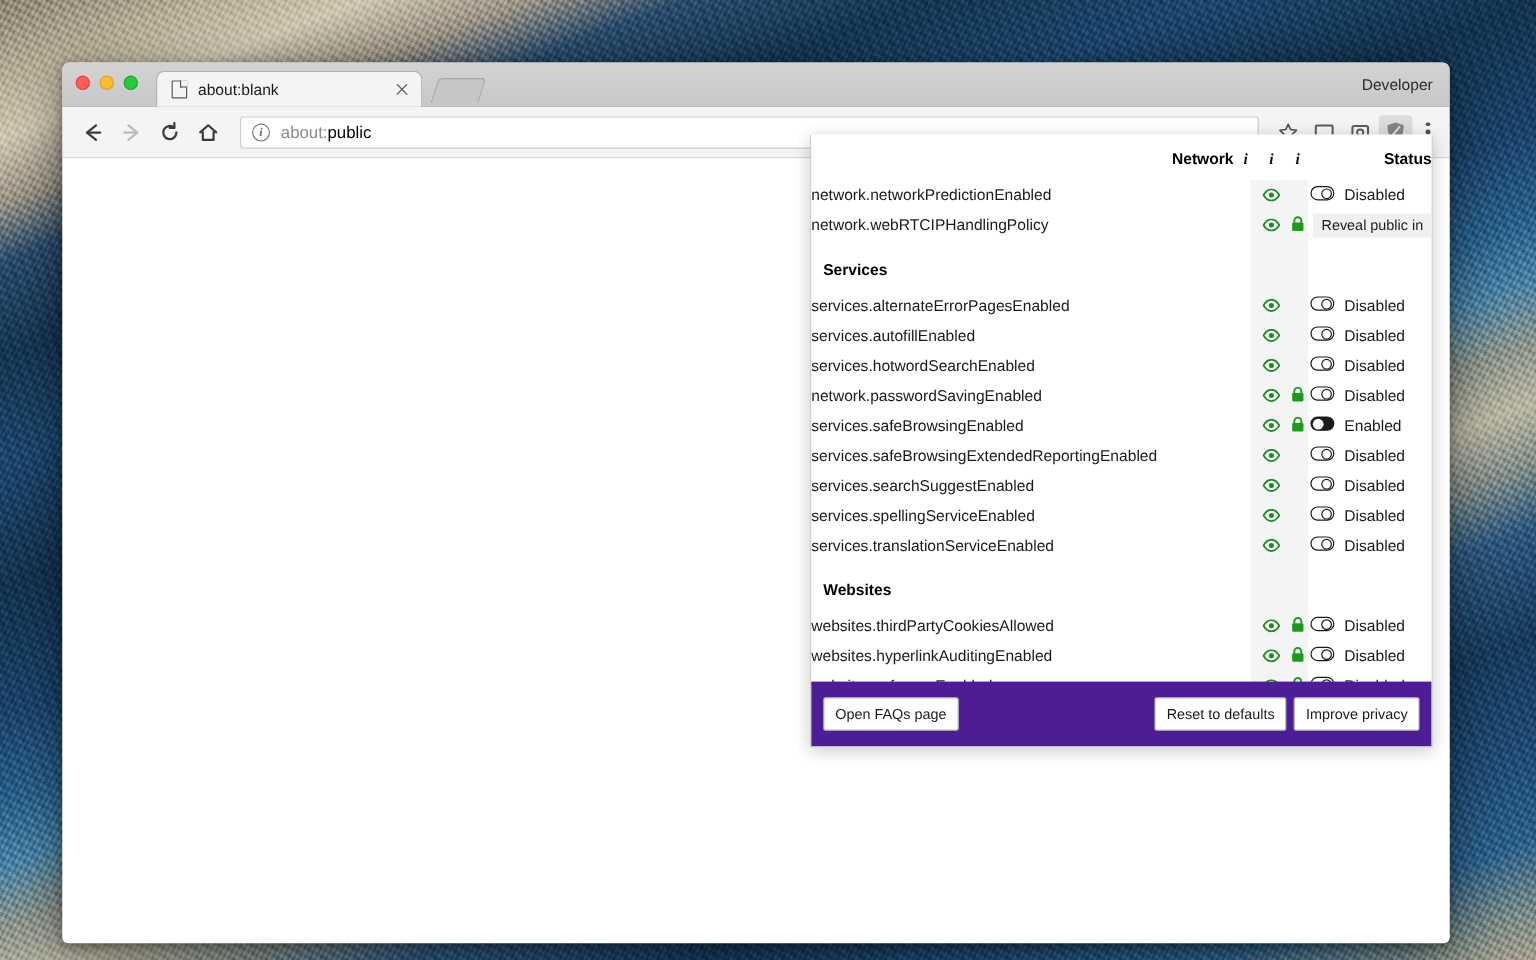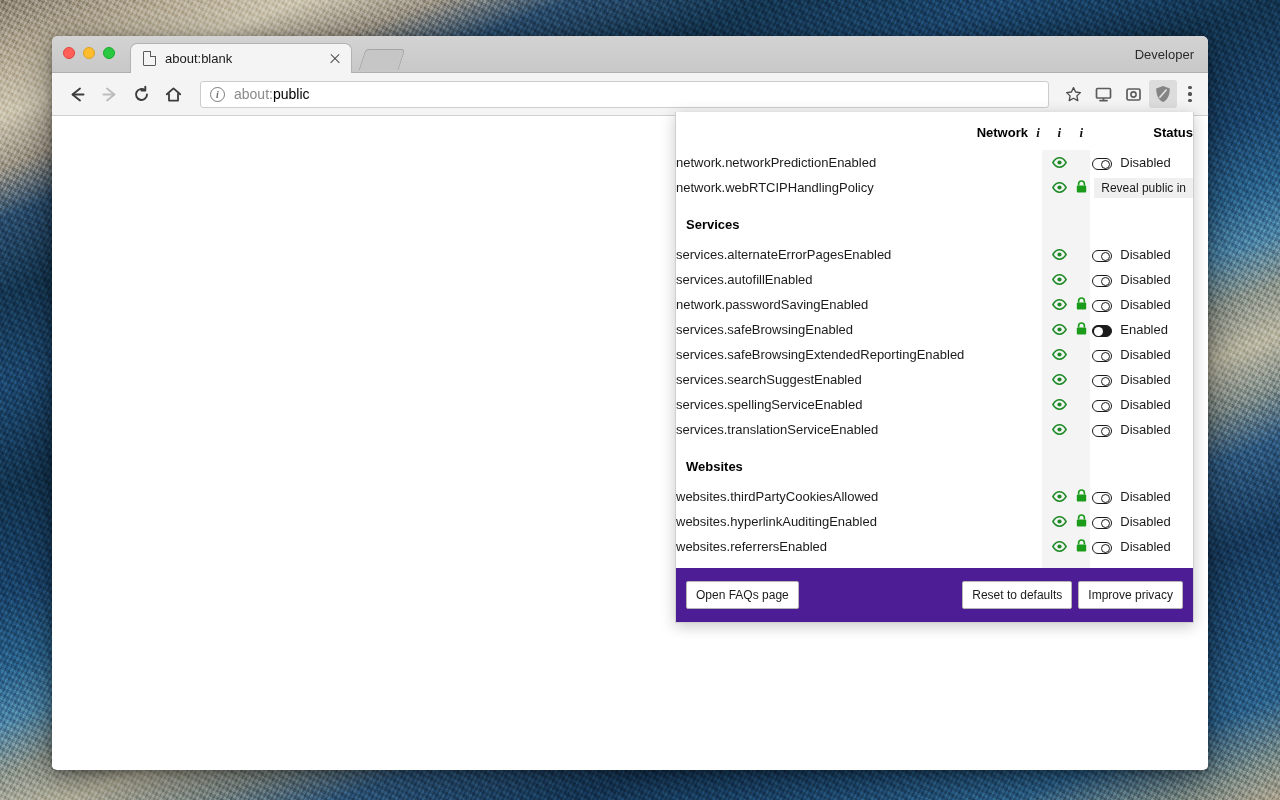--- a/index.html
+++ b/index.html
@@ -40,21 +40,21 @@
          #1f4a70 86%,
          #2b5e85 92%,
          #7d8a83 97%,
          #a89e89 100%);
     background-blend-mode: overlay, overlay, soft-light, normal;
   }
 
   
   #browser-window {
     position: absolute;
-    left: 52px; top: 36px;
+    left: 52px; top: 52px;
     width: 1156px; height: 734px;
     border-radius: 6px 6px 5px 5px;
     box-shadow: 0 10px 42px rgba(0,0,0,.46), 0 2px 8px rgba(0,0,0,.30);
     overflow: hidden;
     background: #ffffff;
   }
 
   
   .tab-strip {
     position: relative;
@@ -244,21 +244,21 @@
   td.ico { text-align: center; }
 
   .eye-i, .lock-i { display: inline-block; vertical-align: middle; }
   .info-i {
     display: inline-block;
     font: italic 700 13px/1 "Liberation Serif", serif;
     color: #111;
   }
 
   td.status-cell { padding-left: 0; }
-  .status-wrap { display: flex; align-items: flex-end; gap: 8px; }
+  .status-wrap { display: flex; align-items: flex-start; gap: 8px; }
 
   .toggle {
     width: 20px; height: 12px; border-radius: 6px;
     border: 1.4px solid #1b1b1b;
     background: #fff;
     position: relative; flex: none; cursor: pointer;
   }
   .toggle .knob {
     position: absolute; top: 0.6px;
     width: 9px; height: 9px; border-radius: 50%;
@@ -477,20 +477,37 @@
               <td class="status-cell">
                 <span class="status-wrap">
                   <span class="toggle off">
                     <span class="knob"></span>
                   </span>
                   <span class="status-text">Disabled</span>
                 </span>
               </td>
             </tr>
             <tr class="pref-row">
+              <td class="pref-name">services.hotwordSearchEnabled</td>
+              <td class="ico"></td>
+              <td class="ico"><span class="eye-i"><svg width="15" height="11" viewBox="0 0 15 11">
+                    <path d="M0.9 5.5 C3.2 1.6 5.2 0.8 7.5 0.8 C9.8 0.8 11.8 1.6 14.1 5.5 C11.8 9.4 9.8 10.2 7.5 10.2 C5.2 10.2 3.2 9.4 0.9 5.5 Z" fill="none" stroke="#1e8a26" stroke-width="1.5"></path>
+                    <circle cx="7.5" cy="5.5" r="2.1" fill="#1e8a26"></circle>
+                  </svg></span></td>
+              <td class="ico"></td>
+              <td class="status-cell">
+                <span class="status-wrap">
+                  <span class="toggle off">
+                    <span class="knob"></span>
+                  </span>
+                  <span class="status-text">Disabled</span>
+                </span>
+              </td>
+            </tr>
+            <tr class="pref-row">
               <td class="pref-name">network.passwordSavingEnabled</td>
               <td class="ico"></td>
               <td class="ico"><span class="eye-i"><svg width="15" height="11" viewBox="0 0 15 11">
                     <path d="M0.9 5.5 C3.2 1.6 5.2 0.8 7.5 0.8 C9.8 0.8 11.8 1.6 14.1 5.5 C11.8 9.4 9.8 10.2 7.5 10.2 C5.2 10.2 3.2 9.4 0.9 5.5 Z" fill="none" stroke="#1e8a26" stroke-width="1.5"></path>
                     <circle cx="7.5" cy="5.5" r="2.1" fill="#1e8a26"></circle>
                   </svg></span></td>
               <td class="ico"><span class="lock-i"><svg width="11" height="13" viewBox="0 0 11 13">
                     <path d="M2.6 5.6 V3.9 a2.9 2.9 0 0 1 5.8 0 V5.6" fill="none" stroke="#1a9c1a" stroke-width="1.6"></path>
                     <rect x="0.8" y="5.4" width="9.4" height="7.1" rx="1.1" fill="#1a9c1a"></rect>
                   </svg></span></td>

